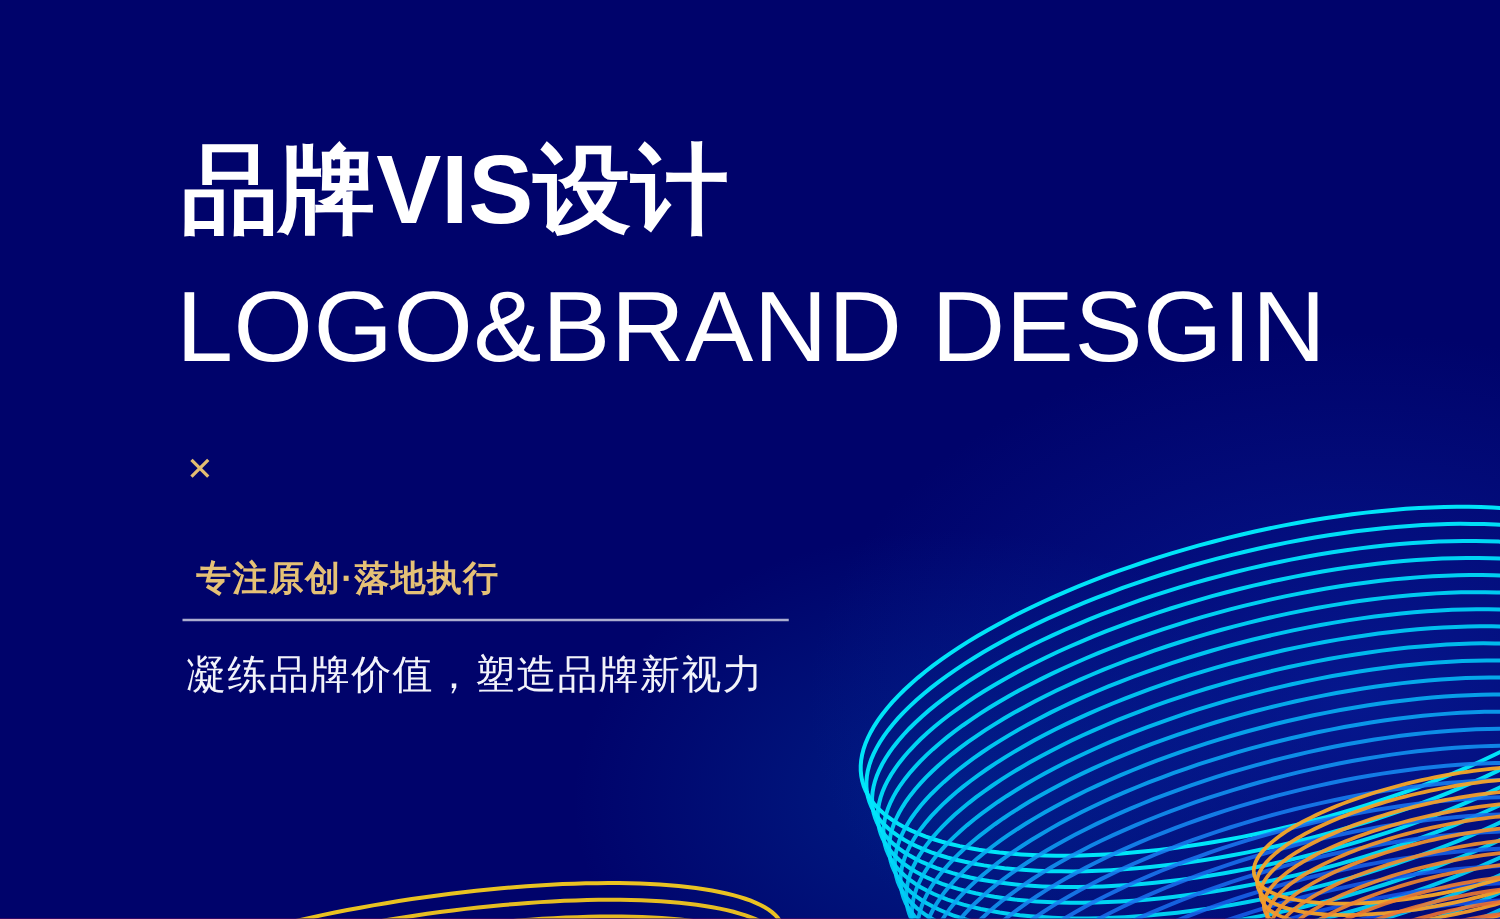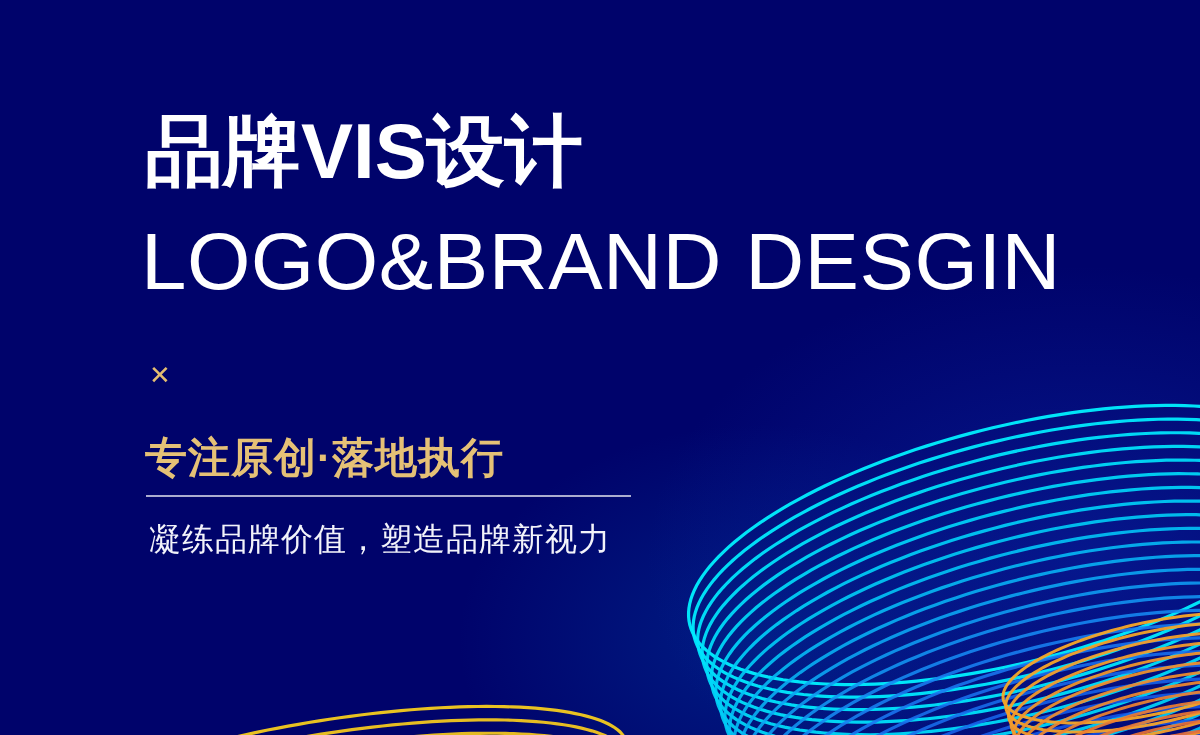--- a/index.html
+++ b/index.html
@@ -77,22 +77,22 @@
     font-size: 26px;
     line-height: 1;
     font-weight: 400;
     color: #e3bd71;
     user-select: none;
   }
   .tagline-gold {
     position: absolute;
     left: 0;
     top: 437px;
-    margin: 0;
-    font-size: 42px;
+    margin: 12px;
+    font-size: 28px;
     line-height: 1;
     font-weight: 700;
     color: #e5c176;
     letter-spacing: 1px;
     white-space: nowrap;
   }
   .divider {
     position: absolute;
     left: 1px;
     top: 495px;

